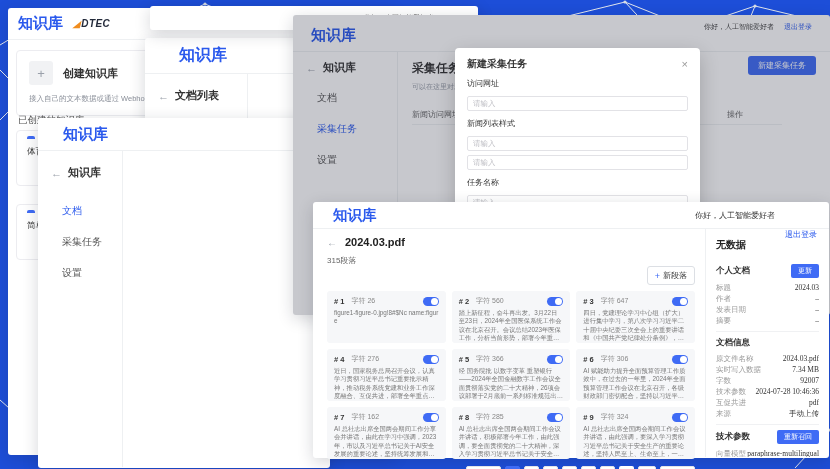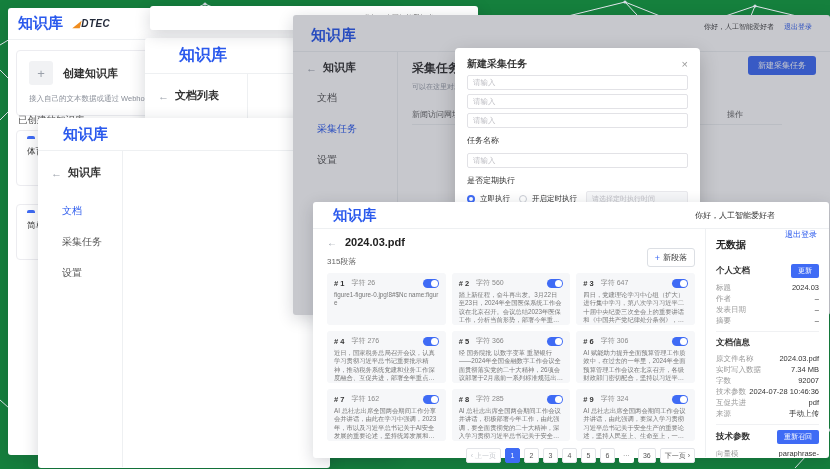--- a/index.html
+++ b/index.html
@@ -1,16 +1,16 @@
 <!DOCTYPE html>
 <html><head>
 <meta charset="utf-8">
 <style>
   html,body{margin:0;padding:0;background:#eef0f3;font-family:"Liberation Sans",sans-serif;}
-  .stage{position:relative;width:830px;height:469px;background:#15803d;overflow:hidden;}
+  .stage{position:relative;width:830px;height:469px;background:#1d4ed8;overflow:hidden;}
   .bgpattern{position:absolute;inset:0;z-index:0;}
   .win{position:absolute;background:#fff;border-radius:3px;box-shadow:0 4px 16px rgba(20,28,45,.18);}
   .brand{color:#2b5aed;font-weight:bold;}
   .hdr{display:flex;align-items:center;border-bottom:1px solid #eef0f2;box-sizing:border-box;}
   .blue{color:#2b5aed;margin-top:38px;}
   
   #winA{left:8px;top:8px;width:386px;height:447px;z-index:1;}
   #winA .hdr{height:32px;padding:0 10px;}
   #winA .brand{font-size:15px;}
   .logo{font-style:italic;font-weight:bold;color:#232a3a;font-size:10px;margin-left:10px;letter-spacing:.4px;}
@@ -79,21 +79,21 @@
   #winF{left:313px;top:202px;width:516px;height:256px;z-index:6;}
   #winF .hdr{height:27px;padding:0 12px 0 20px;}
   #winF .brand{font-size:14.5px;}
   .fHdrRight{margin-left:auto;font-size:8px;color:#333;}
   .fLogout{font-size:8px;margin-left:10px;}
   .fBody{display:flex;height:calc(100% - 28px);}
   .fMain{width:392px;box-sizing:border-box;padding:4px 10px 4px 14px;}
   .fTitleRow{display:flex;align-items:center;margin-top:3px;}
   .fArrow{color:#9aa0aa;font-size:10px;}
   .fDocTitle{font-size:11px;font-weight:bold;color:#222;margin-left:8px;}
-  .fCtrlRow{display:flex;align-items:flex-end;}
+  .fCtrlRow{display:flex;align-items:flex-start;margin-top:7px;flex-direction:column;}
   .fCount{font-size:8px;color:#666;}
   .searchBox{margin-left:8px;width:102px;height:17px;border:1px solid #e4e6ea;border-radius:3px;display:flex;align-items:center;padding:0 6px;box-sizing:border-box;}
   .searchBox input{flex:1;border:none;outline:none;font-size:8px;color:#333;min-width:0;background:transparent;}
   .searchBox input::placeholder{color:#c0c4cc;}
   .searchGlyph{width:6px;height:6px;border:1px solid #c6c9cf;border-radius:50%;position:relative;flex:none;}
   .searchGlyph::after{content:"";position:absolute;width:3px;height:1px;background:#c6c9cf;transform:rotate(45deg);right:-3px;bottom:-1px;}
   .addBtn{margin-left:auto;border:1px solid #dcdfe4;border-radius:3px;height:17px;display:flex;align-items:center;padding:0 7px;font-size:8px;color:#333;background:#fff;cursor:pointer;}
   .addPlus{color:#3f6bf5;font-size:9px;margin-right:3px;}
   .grid{display:grid;grid-template-columns:repeat(3,1fr);gap:6px;margin-top:6px;}
   .chunk{background:#f6f7f9;border-radius:3px;padding:5px 7px;height:52px;box-sizing:border-box;overflow:hidden;}
@@ -103,21 +103,21 @@
   .toggle{margin-left:auto;width:16px;height:9px;background:#3f6bf5;border-radius:5px;position:relative;cursor:pointer;flex:none;}
   .knob{position:absolute;right:1px;top:1px;width:7px;height:7px;background:#fff;border-radius:50%;}
   .chunkText{margin-top:3px;font-size:6.3px;line-height:1.33;color:#777;display:-webkit-box;-webkit-line-clamp:4;-webkit-box-orient:vertical;overflow:hidden;word-break:break-all;}
   .pager{display:flex;justify-content:flex-end;align-items:center;gap:4px;margin-top:7px;}
   .pbtn{min-width:15px;height:15px;border:1px solid #e2e4e8;border-radius:2px;display:flex;align-items:center;justify-content:center;font-size:7px;color:#555;padding:0 4px;background:#fff;box-sizing:border-box;cursor:pointer;}
   .pbtn.disabled{color:#c3c6cc;}
   .pbtn.active{background:#3f6bf5;border-color:#3f6bf5;color:#fff;}
   .pbtn.pellipsis{border:none;color:#999;}
   .fPanel{flex:1;border-left:1px solid #eef0f2;padding:6px 10px;box-sizing:border-box;overflow:hidden;}
   .panelTitle{font-weight:bold;font-size:10px;color:#222;margin:3px 0 7px;}
-  .sec{padding:5px 0;}
+  .sec{padding:5px 0;font-family:Liberation Serif, serif;}
   .sec + .sec{border-top:1px solid #f0f1f3;}
   .secHead{display:flex;align-items:center;margin-bottom:4px;}
   .secTitle{font-size:8.5px;font-weight:bold;color:#333;}
   .secBtn{margin-left:auto;background:#3f6bf5;color:#fff;font-size:7px;padding:2px 7px;border-radius:2px;cursor:pointer;}
   .kv{display:flex;font-size:7.5px;line-height:11px;}
   .kv .k{color:#999;}
   .kv .v{margin-left:auto;color:#333;text-align:right;}
 </style>
 </head>
 <body>
@@ -243,21 +243,23 @@
           <span class="dTh3">操作</span>
         </div>
       </div>
     </div>
     <div class="dim"></div>
     <div class="modal">
       <div class="mTitleRow">
         <span class="mTitle">新建采集任务</span>
         <span class="mClose">×</span>
       </div>
+      <div class="mLabel">访问网址</div>
       <input class="mInput" placeholder="请输入" style="">
+      <div class="mLabel">新闻列表样式</div>
       <input class="mInput" placeholder="请输入" style="">
       <input class="mInput" placeholder="请输入" style="">
       <div class="mLabel">任务名称</div>
       <input class="mInput" placeholder="请输入" style="">
       <div class="mLabel">是否定期执行</div>
       <div class="mSchedRow">
         <span class="radio on"></span>
         <span class="mRadioLabel">立即执行</span>
         <span class="radio off"></span>
         <span class="mRadioLabel">开启定时执行</span>

